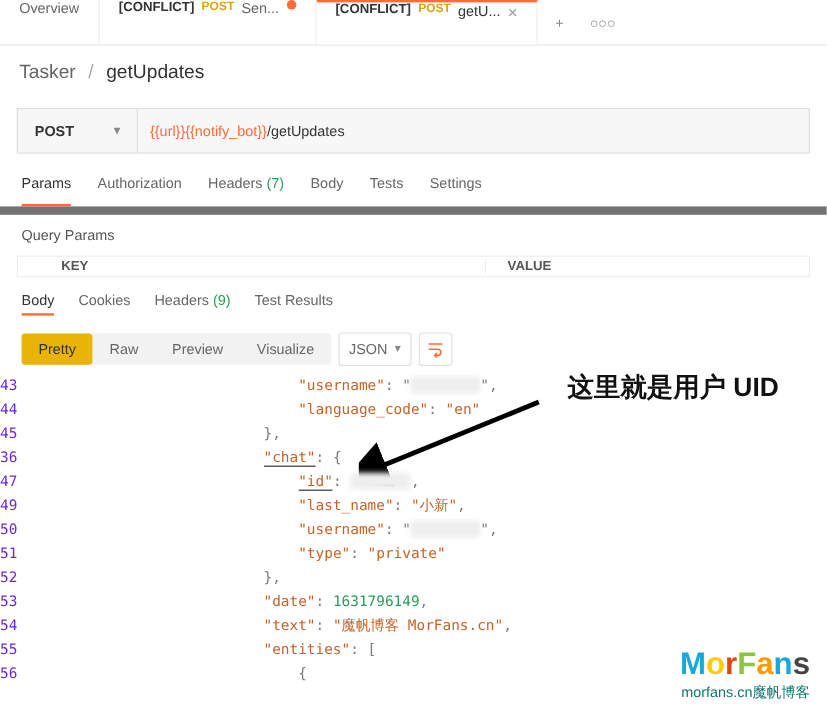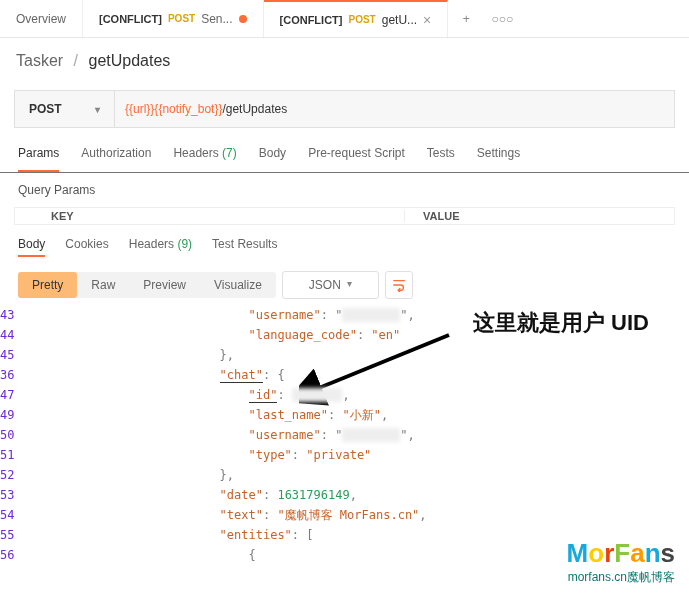--- a/index.html
+++ b/index.html
@@ -1,49 +1,49 @@
 <!DOCTYPE html>
 <html><head>
 <meta charset="utf-8">
 <style>
   * { box-sizing: border-box; margin: 0; padding: 0; }
   body { font-family: -apple-system, BlinkMacSystemFont, "Segoe UI", Arial, sans-serif; font-size: 12px; color: #333; background: #fff; width: 689px; height: 594px; overflow: hidden; position: relative; }
   .tabs { display: flex; align-items: center; border-bottom: 1px solid #e6e6e6; height: 38px; }
-  .tab { padding: 0 16px; height: 100%; display: flex; align-items: center; gap: 6px; color: #666; cursor: pointer; border-right: 1px solid #eee; position: relative; }
+  .tab { padding: 0 16px; height: 100%; display: flex; gap: 6px; color: #666; cursor: pointer; border-right: 1px solid #eee; position: relative; }
   .tab.active { border-top: 2px solid #ff6c37; background: #fff; color: #333; font-weight: 500; }
   .tab .method { color: #d9a40e; font-weight: 600; font-size: 10px; }
   .tab .conflict { font-weight: 700; color: #333; font-size: 11px; }
   .tab .dot { width: 8px; height: 8px; border-radius: 50%; background: #ff6c37; }
   .tab .close { color: #999; font-size: 14px; }
   .plus, .more { width: 36px; text-align: center; color: #888; cursor: pointer; }
   .breadcrumb { padding: 14px 16px; color: #666; font-size: 16px; }
   .breadcrumb .sep { color: #aaa; margin: 0 6px; }
   .breadcrumb .last { color: #333; font-weight: 500; }
   .url-row { margin: 6px 14px; display: flex; align-items: center; border: 1px solid #e0e0e0; background: #f7f7f7; height: 38px; }
   .method-sel { width: 100px; padding: 0 14px; font-weight: 600; color: #333; display: flex; align-items: center; justify-content: space-between; border-right: 1px solid #e0e0e0; height: 100%; cursor: pointer; }
   .url-input { flex: 1; padding: 0 10px; font-size: 12px; color: #333; }
   .url-input .var { color: #ff6c37; }
-  .req-tabs { display: flex; gap: 22px; padding: 12px 18px 0 18px; border-bottom: 1px solid #737373; font-size: 12px; }
+  .req-tabs { display: flex; gap: 22px; padding: 12px 18px 0 18px; border-bottom: 7px solid #737373; font-size: 12px; }
   .req-tab { padding-bottom: 10px; color: #666; cursor: pointer; }
   .req-tab.active { color: #333; font-weight: 500; border-bottom: 2px solid #ff6c37; }
   .req-tab .count { color: #2a9d5a; }
   .query-title { padding: 10px 18px; color: #555; font-size: 12px; }
   .kv-head { display: flex; border: 1px solid #eee; margin: 0 14px; height: 18px; align-items: center; }
   .kv-head > div { padding: 0 18px; font-weight: 600; color: #555; font-size: 11px; }
   .kv-head .key { width: 390px; border-right: 1px solid #eee; padding-left: 36px; }
   .kv-head .value { flex: 1; }
   .resp-tabs { display: flex; gap: 20px; padding: 12px 18px 8px 18px; font-size: 12px; }
   .resp-tab { color: #666; cursor: pointer; }
   .resp-tab.active { color: #333; font-weight: 500; border-bottom: 2px solid #ff6c37; padding-bottom: 4px; }
   .resp-tab .count { color: #2a9d5a; }
   .toolbar { display: flex; gap: 6px; padding: 6px 18px; align-items: center; }
   .tb-group { display: flex; background: #f2f2f2; border-radius: 3px; }
   .tb-btn { padding: 6px 14px; color: #666; cursor: pointer; font-size: 12px; }
-  .tb-btn.active { background: #fdba74; color: #333; border-radius: 3px; text-align: right; }
-  .tb-sel { display: flex; align-items: flex-start; gap: 6px; padding: 6px 26px; border: 1px solid #e0e0e0; border-radius: 3px; color: #666; cursor: pointer; }
+  .tb-btn.active { background: #eab308; color: #333; border-radius: 3px; text-align: right; }
+  .tb-sel { display: flex; align-items: flex-start; gap: 6px; padding: 6px 8px; border: 1px solid #e0e0e0; border-radius: 3px; color: #666; cursor: pointer; }
   .tb-icon { width: 28px; height: 28px; display: flex; align-items: center; justify-content: center; border: 1px solid #e0e0e0; border-radius: 3px; color: #ff6c37; cursor: pointer; }
   .annotation { position: absolute; right: 40px; top: 308px; font-size: 22px; font-weight: 600; color: #111; pointer-events: none; }
   .arrow { position: absolute; top: 330px; right: 230px; pointer-events: none; }
   .code { font-family: "Consolas", "Monaco", monospace; font-size: 12px; line-height: 20px; padding-left: 0; }
   .line { display: flex; }
   .ln { width: 44px; padding-right: 10px; color: #6d28d9; user-select: none; }
   .gut { width: 60px; border-right: 0; }
   .code-content { white-space: pre; }
   .str { color: #c66227; }
   .key2 { color: #c66227; }
@@ -100,21 +100,20 @@
   <div class="url-input">
     <span class="var">{{url}}{{notify_bot}}</span><span>/getUpdates</span>
   </div>
 </div>
 
 <div class="req-tabs">
   <div class="req-tab active">Params</div>
   <div class="req-tab">Authorization</div>
   <div class="req-tab"><span>Headers</span> <span class="count">(7)</span></div>
   <div class="req-tab">Body</div>
-  <div class="req-tab">Pre-request Script</div>
   <div class="req-tab">Tests</div>
   <div class="req-tab">Settings</div>
 </div>
 
 <div class="query-title">Query Params</div>
 
 <div class="kv-head">
   <div class="key">KEY</div>
   <div class="value">VALUE</div>
 </div>

